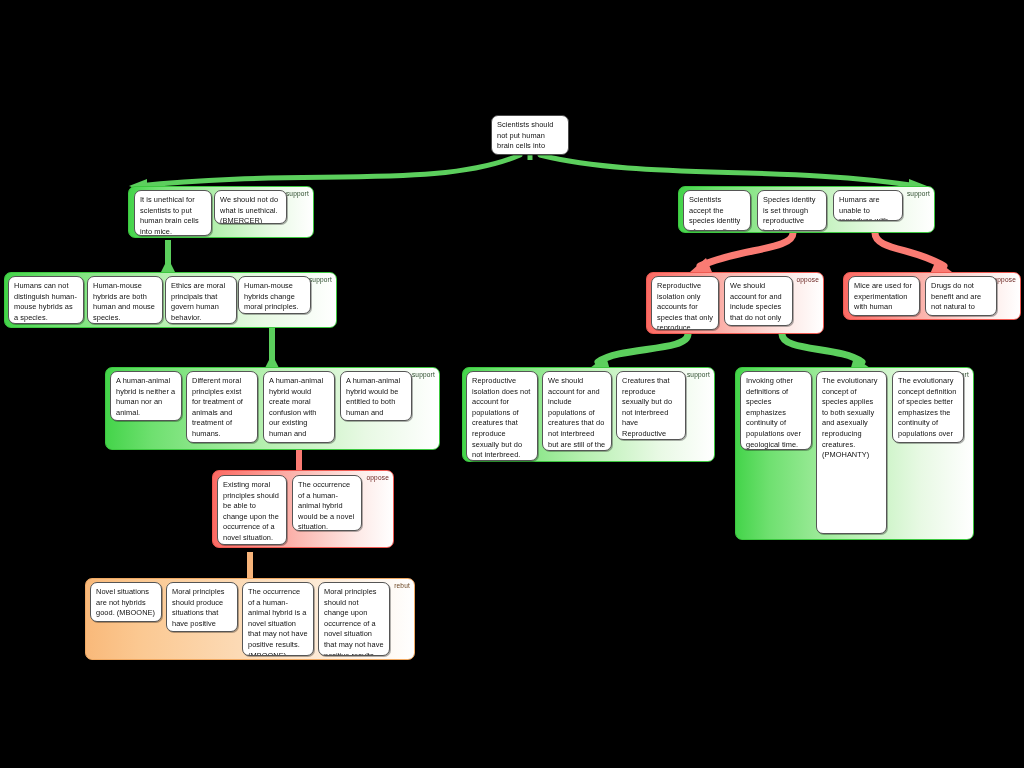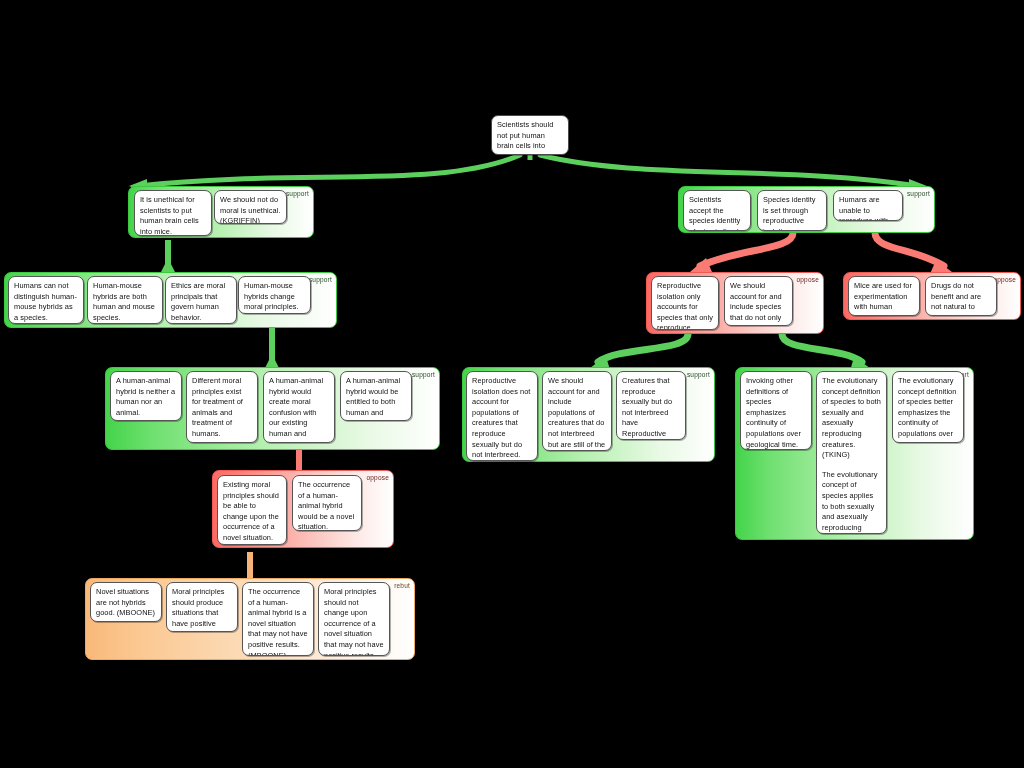--- a/index.html
+++ b/index.html
@@ -75,21 +75,21 @@
     <p>Scientists should not put human brain cells into mice.</p>
   </div>
 
   <div class="group support" style="left:128px;top:186px;width:186px;height:52px;">
     <span class="gtag">support</span>
   </div>
   <div class="card" style="left:134px;top:190px;width:78px;height:46px;">
     <p>It is unethical for scientists to put human brain cells into mice. (KDEYONKE)</p>
   </div>
   <div class="card" style="left:214px;top:190px;width:73px;height:34px;">
-    <p>We should not do moral is unethical. (KGRIFFIN)</p>
+    <p>We should not do what is unethical. (BMERCER)</p>
   </div>
 
   <div class="group support" style="left:678px;top:186px;width:257px;height:47px;">
     <span class="gtag">support</span>
   </div>
   <div class="card" style="left:683px;top:190px;width:68px;height:41px;">
     <p>Scientists accept the species identity of mice is fixed. (HBEAM)</p>
   </div>
   <div class="card" style="left:757px;top:190px;width:70px;height:41px;">
     <p>Species identity is set through reproductive isolation. (HBEAM)</p>
@@ -163,21 +163,20 @@
     <p>Creatures that reproduce sexually but do not interbreed have Reproductive Isolation. (GBOONE)</p>
   </div>
 
   <div class="group support" style="left:735px;top:367px;width:239px;height:173px;">
     <span class="gtag">support</span>
   </div>
   <div class="card" style="left:740px;top:371px;width:72px;height:79px;">
     <p>Invoking other definitions of species emphasizes continuity of populations over geological time. (TKING)</p>
   </div>
   <div class="card" style="left:816px;top:371px;width:71px;height:163px;">
-    <p>The evolutionary concept definition of species to both sexually and asexually reproducing creatures. (TKING)</p>
     <p>The evolutionary concept of species applies to both sexually and asexually reproducing creatures. (PMOHANTY)</p>
   </div>
   <div class="card" style="left:892px;top:371px;width:72px;height:72px;">
     <p>The evolutionary concept definition of species better emphasizes the continuity of populations over geological time. (PMOHANTY)</p>
   </div>
 
   <div class="group oppose" style="left:212px;top:470px;width:182px;height:78px;">
     <span class="gtag">oppose</span>
   </div>
   <div class="card" style="left:217px;top:475px;width:70px;height:70px;">

